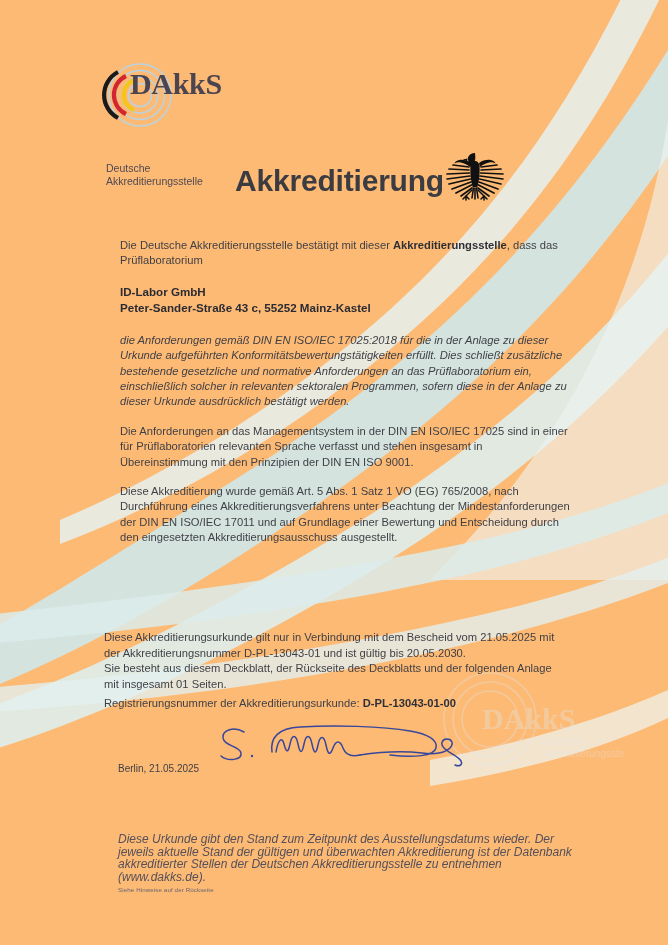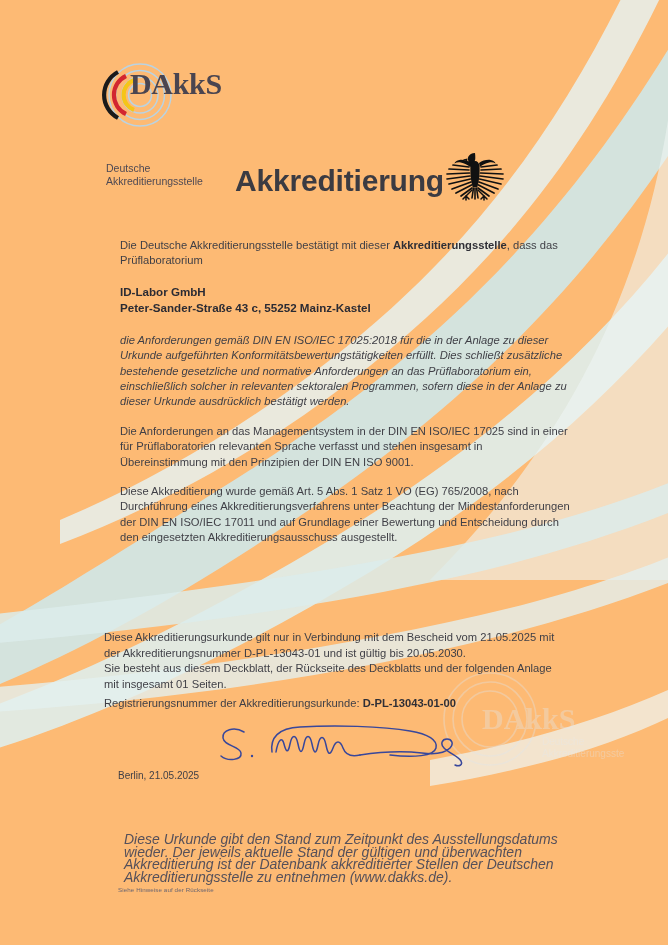--- a/index.html
+++ b/index.html
@@ -146,39 +146,39 @@
   .sig-graphic {
     position: absolute;
     left: 96px;
     top: 0px;
     width: 260px;
     height: 46px;
   }
   .sig-graphic svg { display: block; }
   .sig-meta {
     position: absolute;
-    top: 47px;
+    top: 40px;
     left: 0;
     display: flex;
     font-size: 10px;
     line-height: 14px;
     color: #3f3f46;
   }
   .sig-place { width: 100px; flex: 0 0 auto; }
   .sig-names { }
 
   
   .footer-note {
     position: absolute;
-    left: 124px;
+    left: 118px;
     top: 833px;
     width: 455px;
     z-index: 5;
     font-style: italic;
-    font-size: 14px;
+    font-size: 12px;
     line-height: 12.6px;
     color: #55505a;
   }
   .backside-note {
     position: absolute;
     left: 118px;
     top: 885px;
     z-index: 5;
     font-size: 6.2px;
     line-height: 9px;

